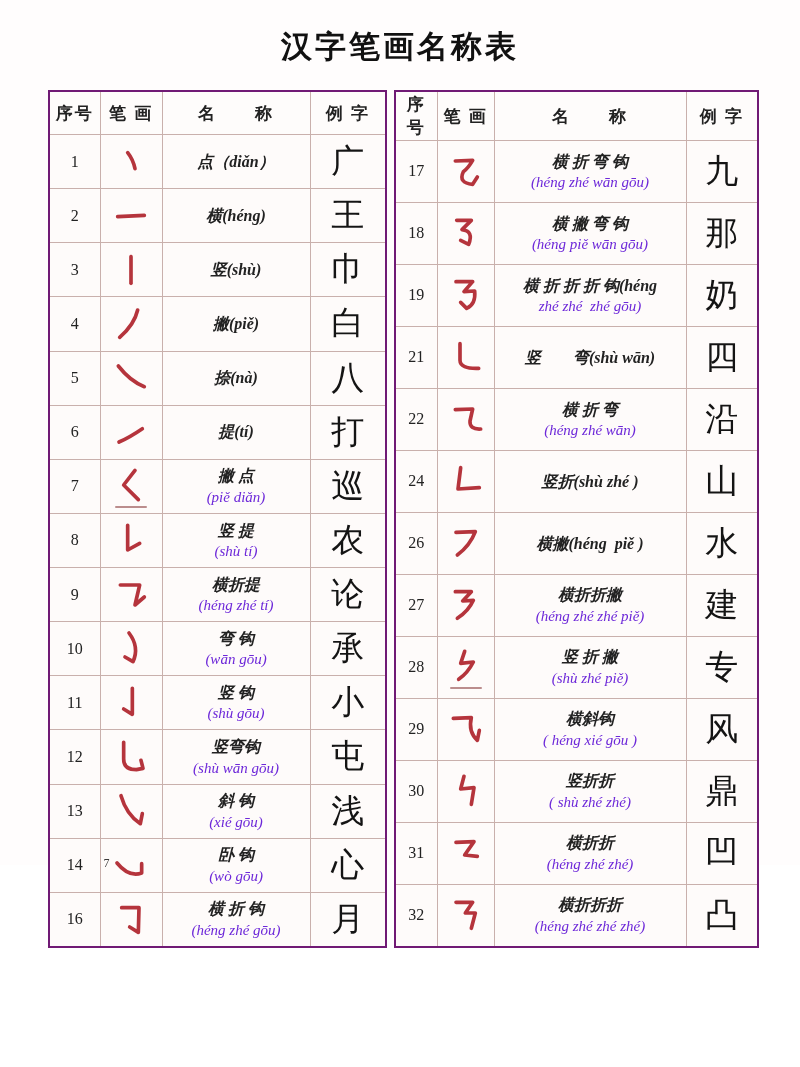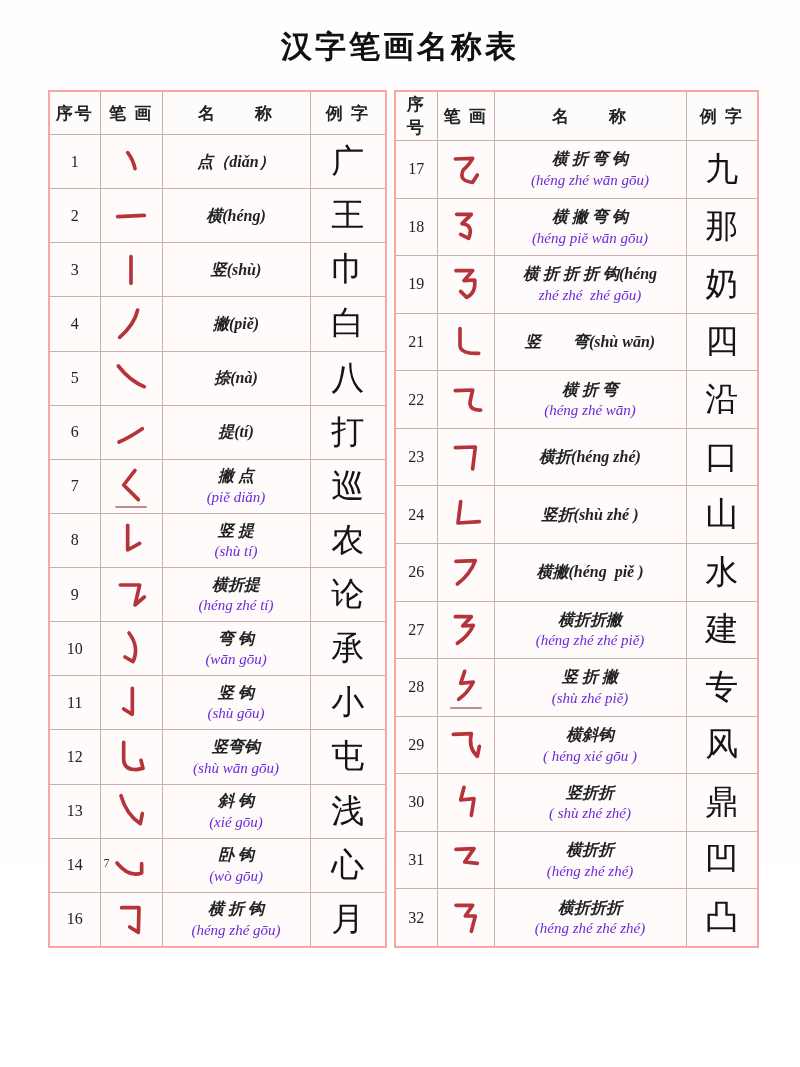--- a/index.html
+++ b/index.html
@@ -12,21 +12,21 @@
   .title{
     text-align:center;font-size:31px;font-weight:bold;letter-spacing:3px;
     padding-top:26px;margin:0 0 22px 0;color:#111;
     font-family:"DejaVu Serif","Liberation Serif",serif;
   }
   .tables{display:flex;margin-left:48px;gap:7px;align-items:flex-start;}
   table{border-collapse:collapse;table-layout:fixed;background:#fefbfa;}
   table.t-left{width:337px;height:858px;}
   table.t-right{width:363px;height:858px;}
   th,td{border:1px solid #c9b0ac;padding:1px 2px;vertical-align:middle;}
-  table{border:2px solid #fca5a5;}
+  table{border:2px solid #701a75;}
   th{
     height:40px;font-size:17px;font-weight:bold;color:#222;
     letter-spacing:2px;background:#fefcfb;
   }
   thead th{border-bottom:1px solid #c9b0ac;}
   td.c-no{text-align:center;font-size:16px;color:#222;}
   td.c-stroke{text-align:center;position:relative;}
   td.c-name{text-align:center;line-height:1.35;font-style:italic;}
   .cn{font-size:16px;font-weight:bold;color:#222;white-space:pre;}
   .py{font-size:15px;color:#6d28d9;white-space:pre;}
@@ -295,30 +295,20 @@
             <td class="c-stroke"><svg viewBox="0 0 60 60" width="40" height="40" class="stroke">
                 <path d="M14 16 L40 15 L36 33 Q35 46 52 45" fill="none" stroke="#b5343c" stroke-width="5.5" stroke-linecap="round" stroke-linejoin="round"></path>
               </svg></td>
             <td class="c-name">
               <div class="cn">横 折 弯</div>
               <div class="py">(héng zhé wān)</div>
             </td>
             <td class="c-ex">沿</td>
           </tr>
           <tr>
-            <td class="c-no">23</td>
-            <td class="c-stroke"><svg viewBox="0 0 60 60" width="40" height="40" class="stroke">
-                <path d="M14 16 L44 15 L40 48" fill="none" stroke="#b5343c" stroke-width="5.5" stroke-linecap="round" stroke-linejoin="round"></path>
-              </svg></td>
-            <td class="c-name">
-              <div class="cn">横折(héng zhé)</div>
-            </td>
-            <td class="c-ex">口</td>
-          </tr>
-          <tr>
             <td class="c-no">24</td>
             <td class="c-stroke"><svg viewBox="0 0 60 60" width="40" height="40" class="stroke">
                 <path d="M22 10 L18 42 L50 40" fill="none" stroke="#b5343c" stroke-width="5.5" stroke-linecap="round" stroke-linejoin="round"></path>
               </svg></td>
             <td class="c-name">
               <div class="cn">竖折(shù zhé )</div>
             </td>
             <td class="c-ex">山</td>
           </tr>
           <tr>

